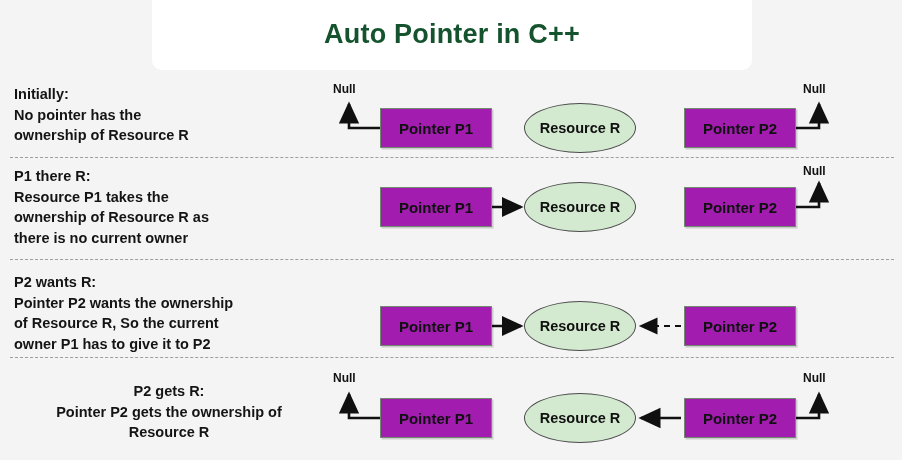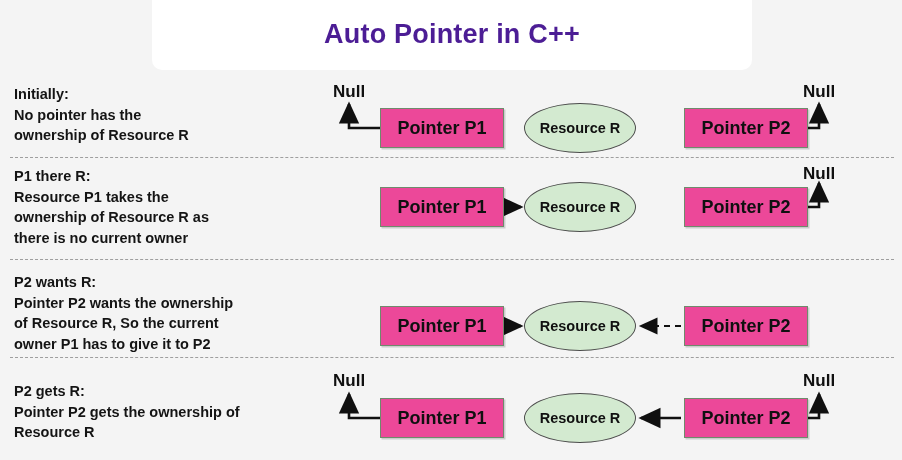--- a/index.html
+++ b/index.html
@@ -14,21 +14,21 @@
 
   
   .title-card{
     position:absolute;left:152px;top:-10px;width:600px;height:80px;
     background:#ffffff;
     border-radius:0 0 10px 10px;
     box-sizing:border-box;
     display:flex;align-items:center;justify-content:center;
   }
   .title-text{
-    font-size:27px;font-weight:bold;color:#4c1d95;
+    font-size:27px;font-weight:bold;color:#14532d;
     letter-spacing:.2px;
     padding-top:8px;
   }
 
   
   .row{position:absolute;left:0;width:902px;}
   .row-text{
     position:absolute;left:14px;top:0;width:310px;
     color:#141414;
     font-size:14.5px;
@@ -40,41 +40,41 @@
   
   .sep{
     position:absolute;left:10px;width:884px;height:0;
     border-top:1.6px dashed #9e9e9e;
   }
 
   
   .stage{position:absolute;left:0;top:0;width:902px;height:100%;}
   .pbox{
     position:absolute;
-    width:124px;height:40px;
-    background:#ec4899;
+    width:112px;height:40px;
+    background:#a21caf;
     border:1.4px solid #6f8a6c;
     box-sizing:border-box;
     display:flex;align-items:center;justify-content:center;
-    font-size:18px;font-weight:bold;color:#101010;
+    font-size:15px;font-weight:bold;color:#101010;
     box-shadow:1.5px 1.5px 0 rgba(0,0,0,.16);
   }
   .rnode{
     position:absolute;
     width:112px;height:50px;
     background:#d3ead0;
     border:1.4px solid #4b4b4b;
     border-radius:50%;
     box-sizing:border-box;
     display:flex;align-items:center;justify-content:center;
     font-size:14.5px;font-weight:bold;color:#101010;
   }
   .nulllbl{
     position:absolute;
-    font-size:17px;font-weight:bold;color:#101010;
+    font-size:12px;font-weight:bold;color:#101010;
     white-space:nowrap;
   }
   svg.conn{position:absolute;left:0;top:0;overflow:visible;pointer-events:none;}
 </style>
 </head>
 <body>
 
 <div id="root">
 
   <div class="title-card">
@@ -166,21 +166,21 @@
 
       <div class="pbox" style="left:380px;top:38px;">Pointer P1</div>
       <div class="rnode" style="left:524px;top:33px;">Resource R</div>
       <div class="pbox" style="left:684px;top:38px;">Pointer P2</div>
     </div>
   </div>
 
   <div class="sep" style="top:357px;"></div>
 
   <div class="row" style="top:368px;height:92px;">
-    <div class="row-text" style="top:13px;">
+    <div class="row-text" style="top:13px;text-align:center;">
       <span class="ln">P2 gets R:</span>
       <span class="ln">Pointer P2 gets the ownership of</span>
       <span class="ln">Resource R</span>
     </div>
 
     <div class="stage">
       <div class="nulllbl" style="left:333px;top:3px;">Null</div>
       <div class="nulllbl" style="left:803px;top:3px;">Null</div>
 
       <svg class="conn" width="902" height="92">

